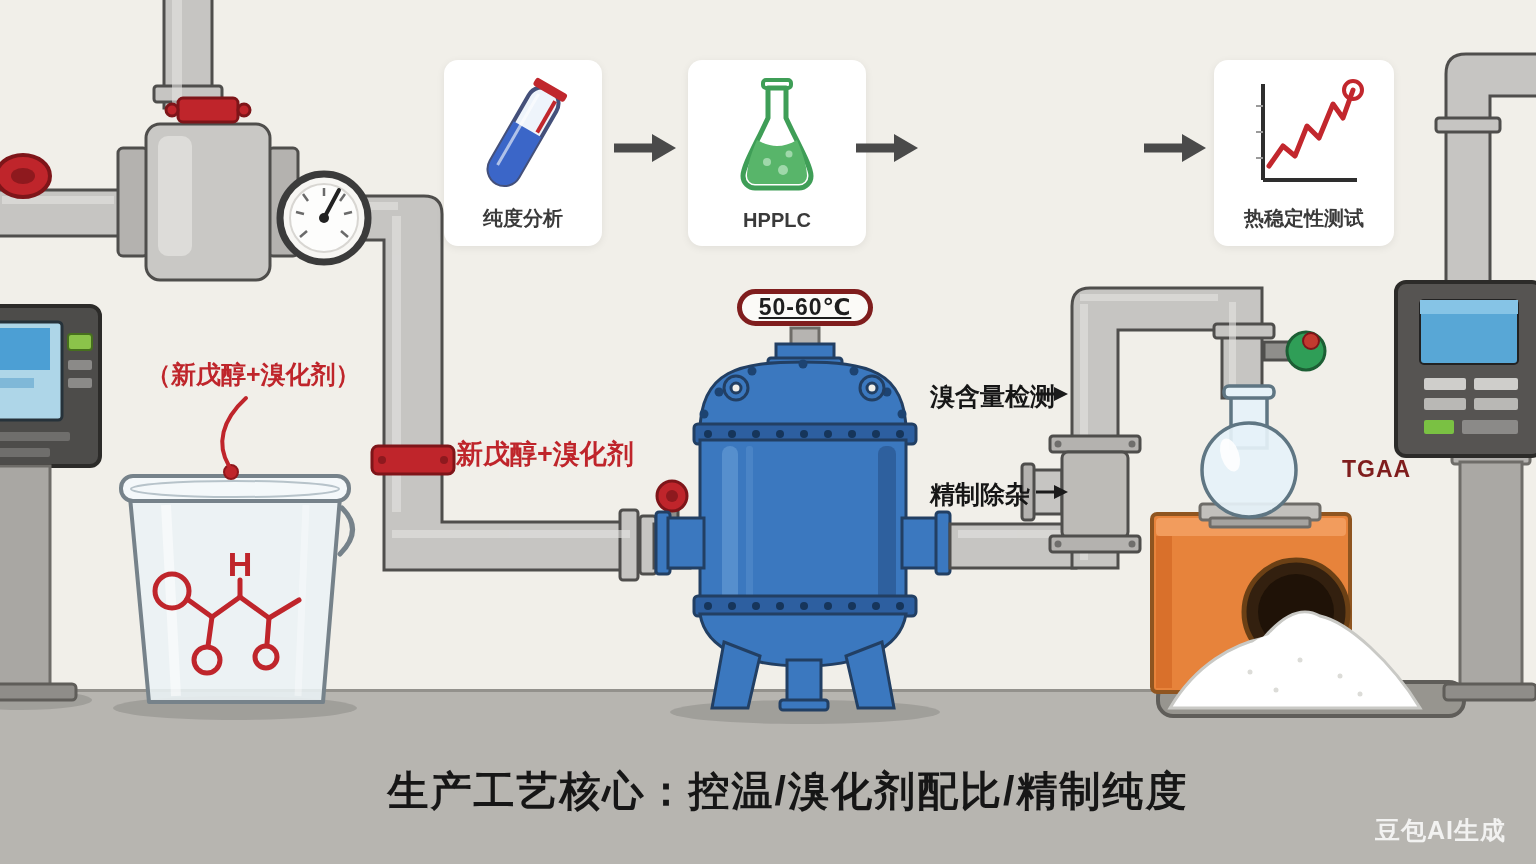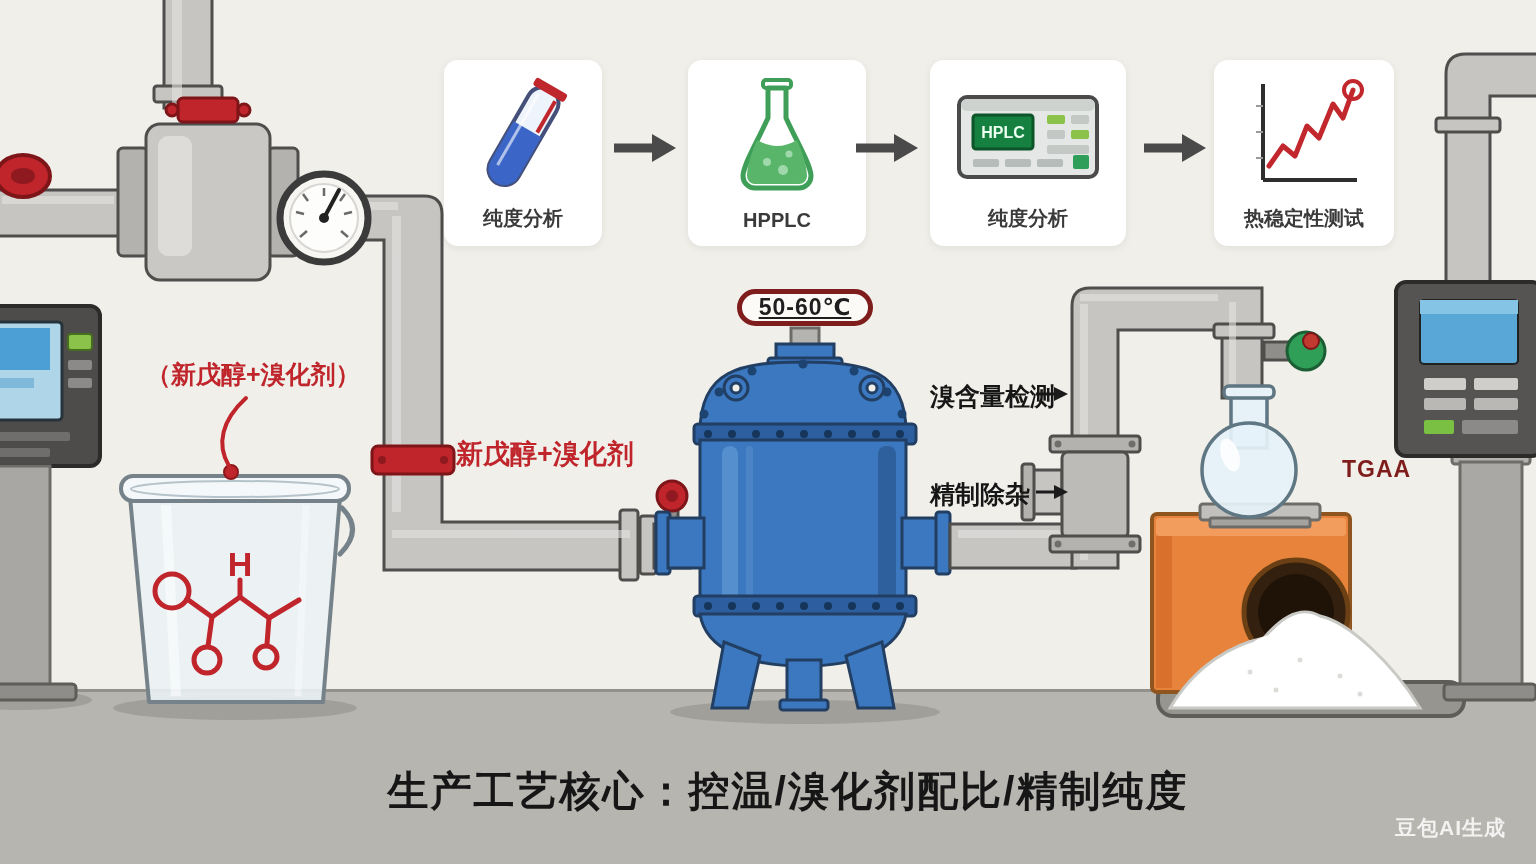--- a/index.html
+++ b/index.html
@@ -18,21 +18,21 @@
   .temp-badge{position:absolute;left:737px;top:289px;width:136px;height:37px;
               background:#fbfaf7;border:5px solid #7f1d1d;border-radius:22px;
               box-sizing:border-box;display:flex;align-items:center;justify-content:center;
               font-size:23px;font-weight:bold;color:#1e1e1e;letter-spacing:1px;text-decoration:underline;}
   .label-red{position:absolute;color:#bf252b;font-weight:bold;white-space:nowrap;}
   .label-black{position:absolute;color:#161616;font-weight:bold;font-size:25px;white-space:nowrap;}
   .label-gray{position:absolute;color:#7f1d1d;font-weight:bold;font-size:23px;
               letter-spacing:1px;white-space:nowrap;}
   .title{position:absolute;left:0;width:100%;top:764px;text-align:center;
          font-size:41px;font-weight:800;color:#161616;letter-spacing:2px;padding-left:20px;}
-  .watermark{position:absolute;right:30px;top:814px;font-size:21px;font-weight:bold;
+  .watermark{position:absolute;right:30px;top:814px;font-size:25px;font-weight:bold;
              color:rgba(255,255,255,0.82);letter-spacing:1px;}
 </style>
 </head>
 <body>
 
 <div class="stage">
 
   <div class="floor"></div>
 
   <svg class="scene" width="1536" height="864" viewBox="0 0 1536 864">
@@ -333,40 +333,20 @@
     <div class="card-label">HPPLC</div>
   </div>
 
   <div class="flow-arrow" style="left:854px;">
     <svg width="66" height="40">
         <line x1="2" y1="20" x2="42" y2="20" stroke="#4a4a4a" stroke-width="9"></line>
       <polygon points="40,6 64,20 40,34" fill="#4a4a4a"></polygon>
       </svg>
   </div>
 
-  <div class="card" style="left:930px;width:196px;">
-    <div class="card-icon">
-      <svg width="150" height="112" viewBox="0 0 150 112">
-        <rect x="6" y="16" width="138" height="80" rx="8" fill="#e4e7e5" stroke="#4a4a4a" stroke-width="4"></rect>
-        <rect x="8" y="18" width="134" height="12" rx="6" fill="#cdd2cf"></rect>
-        <rect x="20" y="34" width="60" height="34" rx="3" fill="#15803f" stroke="#0d5429" stroke-width="3"></rect>
-        <text x="50" y="57" text-anchor="middle" font-size="16" font-weight="bold" fill="#eafff0">HPLC</text>
-        <rect x="94" y="34" width="18" height="9" rx="2" fill="#8bc34a"></rect>
-        <rect x="118" y="34" width="18" height="9" rx="2" fill="#c3c8c5"></rect>
-        <rect x="94" y="49" width="18" height="9" rx="2" fill="#c3c8c5"></rect>
-        <rect x="118" y="49" width="18" height="9" rx="2" fill="#8bc34a"></rect>
-        <rect x="94" y="64" width="42" height="9" rx="2" fill="#c3c8c5"></rect>
-        <rect x="20" y="78" width="26" height="8" rx="2" fill="#b6bcb9"></rect>
-        <rect x="52" y="78" width="26" height="8" rx="2" fill="#b6bcb9"></rect>
-        <rect x="84" y="78" width="26" height="8" rx="2" fill="#b6bcb9"></rect>
-        <rect x="120" y="74" width="16" height="14" rx="2" fill="#2e9e58"></rect>
-      </svg>
-    </div>
-    <div class="card-label">纯度分析</div>
-  </div>
 
   <div class="flow-arrow" style="left:1142px;">
     <svg width="66" height="40">
         <line x1="2" y1="20" x2="42" y2="20" stroke="#4a4a4a" stroke-width="9"></line>
       <polygon points="40,6 64,20 40,34" fill="#4a4a4a"></polygon>
       </svg>
   </div>
 
   <div class="card" style="left:1214px;width:180px;">
     <div class="card-icon">

